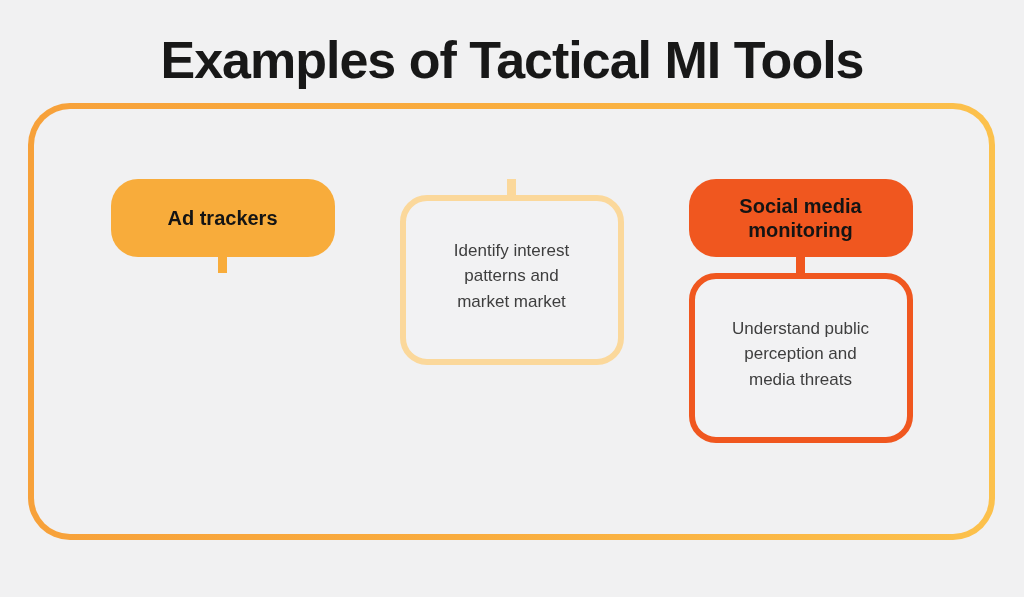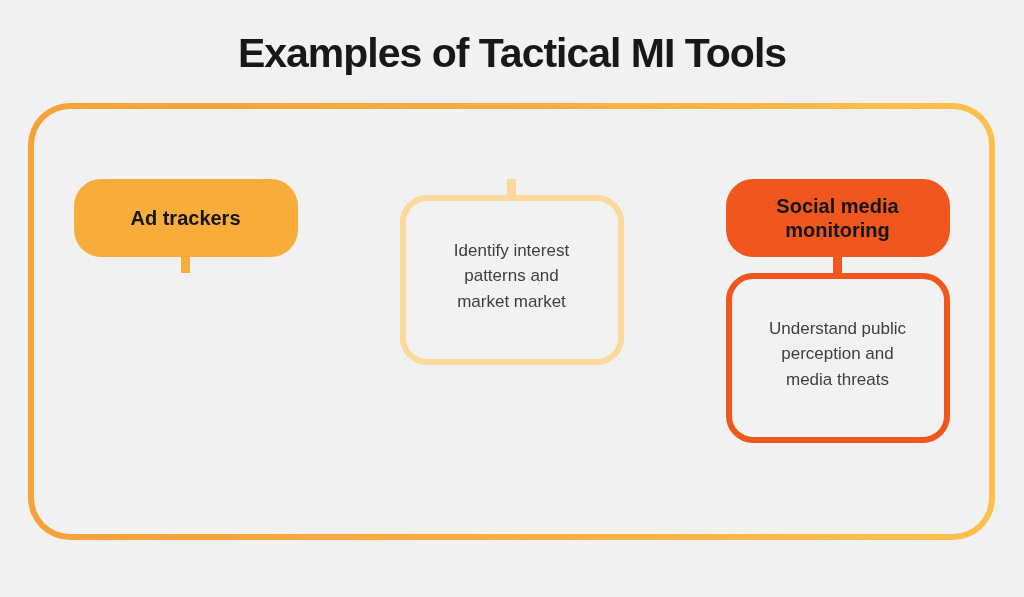--- a/index.html
+++ b/index.html
@@ -13,21 +13,21 @@
     font-family: "Liberation Sans", sans-serif;
     overflow: hidden;
     position: relative;
   }
   .page-title {
     position: absolute;
     top: 30px;
     left: 0;
     width: 1024px;
     text-align: center;
-    font-size: 41px;
+    font-size: 52px;
     font-weight: 800;
     letter-spacing: -1px;
     color: #181818;
   }
   .container-frame {
     position: absolute;
     left: 28px;
     top: 103px;
     width: 967px;
     height: 437px;
@@ -38,21 +38,21 @@
   }
   .container-inner {
     width: 100%;
     height: 100%;
     border-radius: 36px;
     background: #F1F1F2;
     box-sizing: border-box;
     display: flex;
     justify-content: center;
     align-items: flex-start;
-    gap: 102px;
+    gap: 65px;
     padding-top: 70px;
   }
   .tool-card {
     width: 224px;
     display: flex;
     flex-direction: column;
     align-items: center;
   }
   .card-header {
     width: 100%;

